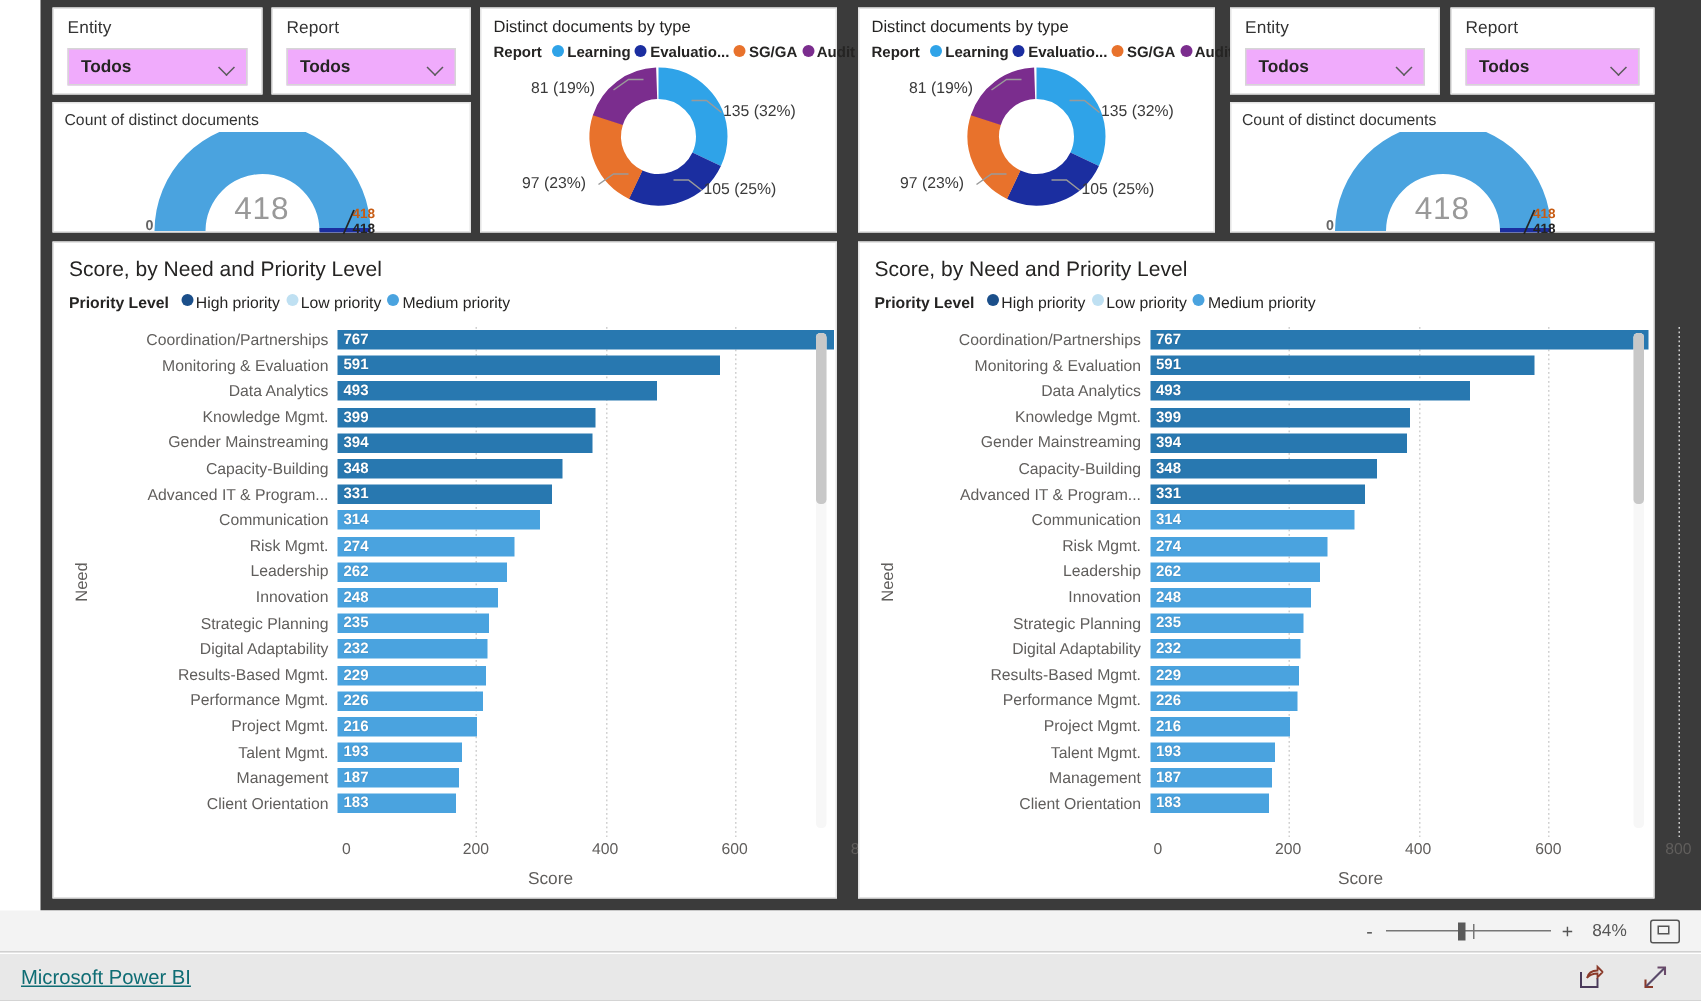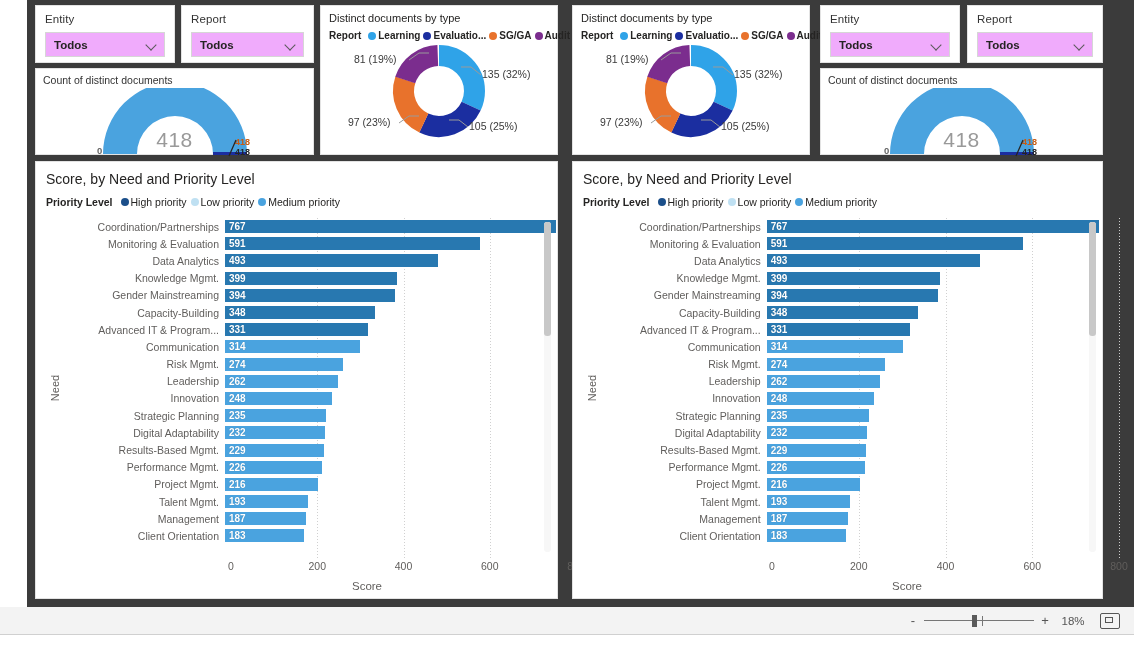--- a/index.html
+++ b/index.html
@@ -58,21 +58,21 @@
   .gauge-max .b { color: #252423; }
 
   
   .donut-title { font-size: 11px; color: #252423; padding: 6px 0 0 8px; }
   .donut-legend {
     display: flex; align-items: center; gap: 3px;
     padding: 6px 0 0 8px; font-size: 10px; font-weight: 700; color: #252423;
     white-space: nowrap;
   }
   .legend-lbl { margin-right: 4px; }
-  .lg-item { display: flex; align-items: center; gap: 2px; }
+  .lg-item { display: flex; gap: 2px; }
   .dot { width: 8px; height: 8px; border-radius: 50%; display: inline-block; }
   .donut-area { position: relative; width: 100%; height: 100px; }
   .donut-svg { position: absolute; left: 50%; transform: translateX(-50%); top: 0; }
   .dlabel { position: absolute; font-size: 10.5px; color: #3a3a3a; white-space: nowrap; }
 
   
   .bc-title { font-size: 14px; color: #252423; padding: 9px 0 0 10px; }
   .bc-legend {
     display: flex; align-items: center; gap: 4px;
     padding: 9px 0 0 10px; font-size: 10.5px; color: #252423; white-space: nowrap;
@@ -689,21 +689,39 @@
   </div>
 
   <div class="toolbar">
     <div class="zm-minus">-</div>
     <div class="zm-track">
       <div class="zm-line"></div>
       <div class="zm-handle"></div>
       <div class="zm-tick"></div>
     </div>
     <div class="zm-plus">+</div>
-    <div class="zm-pct">18%</div>
+    <div class="zm-pct">84%</div>
     <div class="fitbtn">
       <span class="fr"></span>
       <span class="fi"></span>
     </div>
   </div>
 
+  <div class="footer">
+    <a class="pbi-link">Microsoft Power BI</a>
+    <div class="footer-icons">
+      <span class="ficon">
+        <svg width="17" height="17" viewBox="0 0 17 17">
+          <path d="M2 5 L2 15 L13 15 L13 9" fill="none" stroke="#4a3a5a" stroke-width="1.3"></path>
+          <path d="M6 9 C7 5 10 4 13 4 L13 1.5 L16.5 5 L13 8.5 L13 6 C10.5 6 8 6.6 6 9 Z" fill="none" stroke="#8a3a2a" stroke-width="1.2"></path>
+        </svg>
+      </span>
+      <span class="ficon">
+        <svg width="17" height="17" viewBox="0 0 17 17">
+          <path d="M10 2 L15 2 L15 7" fill="none" stroke="#6a4a6a" stroke-width="1.4"></path>
+          <path d="M7 15 L2 15 L2 10" fill="none" stroke="#8a3a2a" stroke-width="1.4"></path>
+          <line x1="2.5" y1="14.5" x2="14.5" y2="2.5" stroke="#5a4a6a" stroke-width="1.4"></line>
+        </svg>
+      </span>
+    </div>
+  </div>
 
 </div>
 
 </body></html>

